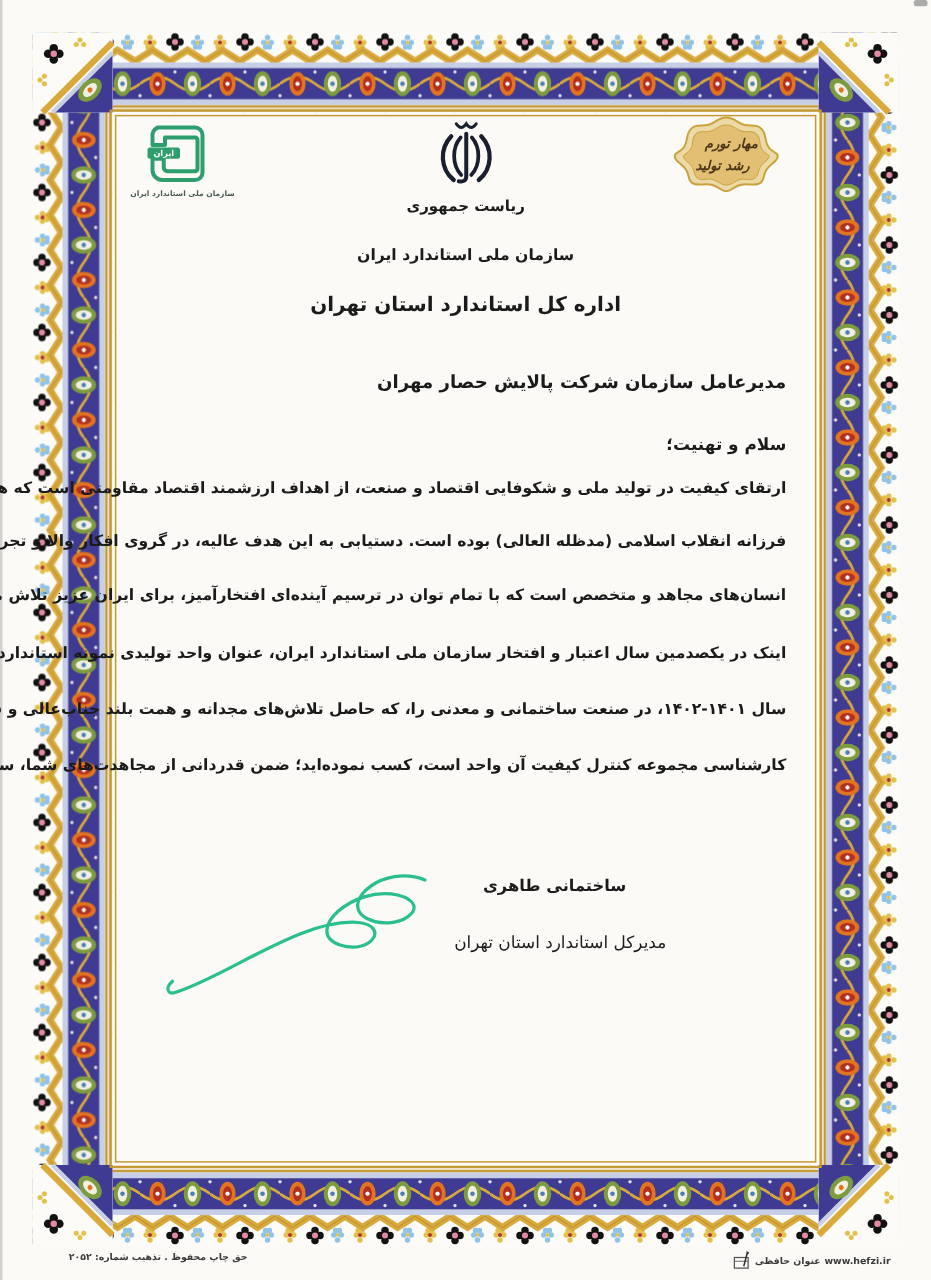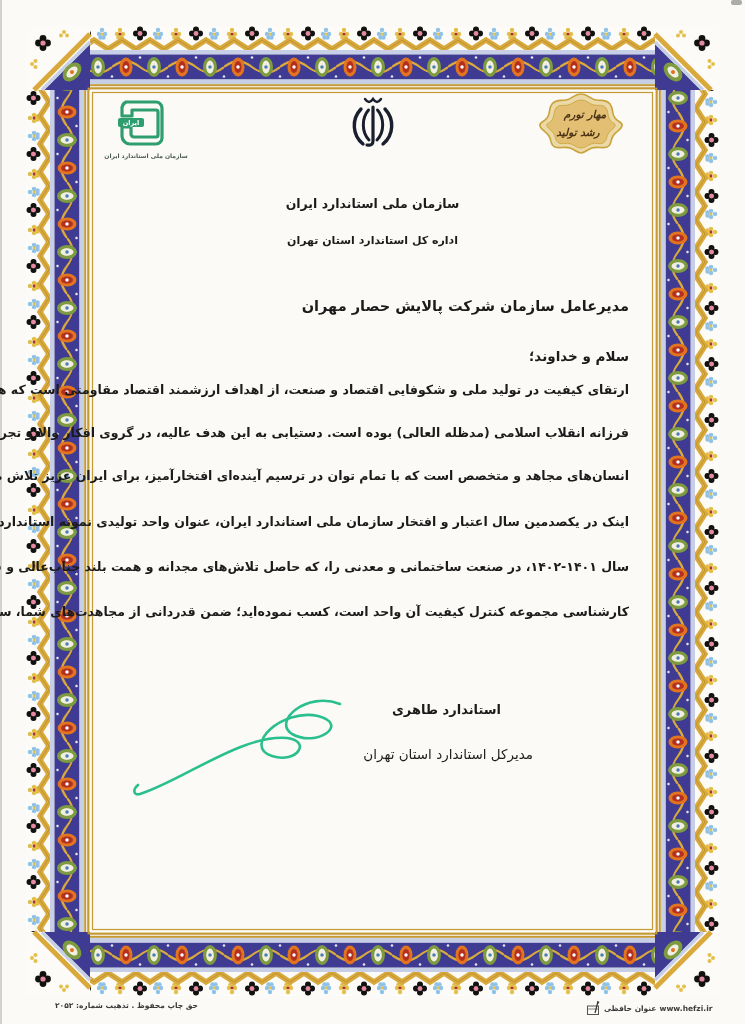--- a/index.html
+++ b/index.html
@@ -10,21 +10,21 @@
   }
   .abs{position:absolute;}
   .border-svg{position:absolute; left:0; top:0; pointer-events:none;}
   .content{
     position:absolute; left:94px; top:94px; width:557px; height:834px;
     background:transparent; direction:rtl;
   }
   .hdr{ position:absolute; left:0; width:100%; text-align:center; font-weight:bold; }
   .hdr1{ top:64px;  font-size:12px; }
   .hdr2{ top:102px; font-size:12.5px; }
-  .hdr3{ top:140px; font-size:11px; }
+  .hdr3{ top:140px; font-size:16px; }
   .caption{ position:absolute; left:6px; top:58px; width:92px; text-align:center;
             font-size:6px; color:#4a5a52; font-weight:bold; }
   .addressee{ position:absolute; right:22px; top:204px; font-size:14.5px; font-weight:bold; white-space:nowrap; }
   .salutation{ position:absolute; right:22px; top:254px; font-size:13.5px; font-weight:bold; }
   .bodyline{ position:absolute; right:22px; left:10px; font-size:12.5px; font-weight:bold;
              text-align:right; white-space:nowrap; overflow:visible; }
   .sig-name{ position:absolute; right:150px; top:608px; font-size:13px; font-weight:bold; }
   .sig-title{ position:absolute; right:118px; top:652px; font-size:13.5px; font-weight:normal; }
   .footer-left{ position:absolute; left:55px; top:1001px; font-size:7.5px; color:#3a3a3a;
                 direction:rtl; font-weight:bold;text-align:center; }
@@ -178,35 +178,36 @@
       </g>
     </svg>
 
     <svg class="abs" style="left:444px; top:-2px;" width="86" height="62" viewBox="0 0 86 62">
       <path d="M43 2 C50 2 52 7 58 8 C64 9 68 7 72 12 C76 17 73 21 77 26 C81 31 85 30 84 34 C83 38 78 39 75 44 C72 49 74 53 69 55 C64 57 60 54 54 56 C48 58 47 61 43 61 C39 61 38 58 32 56 C26 54 22 57 17 55 C12 53 14 49 11 44 C8 39 3 38 2 34 C1 30 5 31 9 26 C13 21 10 17 14 12 C18 7 22 9 28 8 C34 7 36 2 43 2 Z" fill="#ecd9a8" stroke="#c9a23a" stroke-width="1.6"></path>
       <path d="M43 8 C49 8 51 12 56 13 C61 14 65 12 68 16 C71 20 69 24 72 28 C75 32 78 31 77 34 C76 37 72 38 70 42 C68 46 69 49 65 51 C61 53 58 50 53 52 C48 54 47 56 43 56 C39 56 38 54 33 52 C28 50 25 53 21 51 C17 49 18 46 16 42 C14 38 10 37 9 34 C8 31 11 32 14 28 C17 24 15 20 18 16 C21 12 25 14 30 13 C35 12 37 8 43 8 Z" fill="#e2bf72" stroke="#c9a23a" stroke-width="0.8"></path>
       <text x="47" y="26" text-anchor="middle" font-size="10.5" font-weight="bold" font-style="italic" fill="#4a3317">مهار تورم</text>
       <text x="40" y="44" text-anchor="middle" font-size="10.5" font-weight="bold" font-style="italic" fill="#4a3317">رشد تولید</text>
     </svg>
 
+    <div class="hdr hdr1">ریاست جمهوری</div>
     <div class="hdr hdr2">سازمان ملی استاندارد ایران</div>
     <div class="hdr hdr3">اداره کل استاندارد استان تهران</div>
 
     <div class="addressee">مدیرعامل سازمان شرکت پالایش حصار مهران</div>
-    <div class="salutation">سلام و خداوند؛</div>
+    <div class="salutation">سلام و تهنیت؛</div>
 
     <div class="bodyline" style="top:288px;">ارتقای کیفیت در تولید ملی و شکوفایی اقتصاد و صنعت، از اهداف ارزشمند اقتصاد مقاومتی است که همواره مورد تأکید رهبر</div>
     <div class="bodyline" style="top:331px;">فرزانه انقلاب اسلامی (مدظله العالی) بوده است. دستیابی به این هدف عالیه، در گروی افکار والا و تجربیات گران‌سنگ</div>
     <div class="bodyline" style="top:374px;">انسان‌های مجاهد و متخصص است که با تمام توان در ترسیم آینده‌ای افتخارآمیز، برای ایران عزیز تلاش می‌کنند.</div>
 
     <div class="bodyline" style="top:420px;">اینک در یکصدمین سال اعتبار و افتخار سازمان ملی استاندارد ایران، عنوان واحد تولیدی نمونه استاندارد استان تهران در</div>
     <div class="bodyline" style="top:465px;">سال ۱۴۰۱-۱۴۰۲، در صنعت ساختمانی و معدنی را، که حاصل تلاش‌های مجدانه و همت بلند جناب‌عالی و فعالیت‌های</div>
     <div class="bodyline" style="top:510px;">کارشناسی مجموعه کنترل کیفیت آن واحد است، کسب نموده‌اید؛ ضمن قدردانی از مجاهدت‌های شما، سربلندی و موفقیت</div>
 
-    <div class="sig-name">استاندارد طاهری</div>
+    <div class="sig-name">ساختمانی طاهری</div>
     <div class="sig-title">مدیرکل استاندارد استان تهران</div>
     <svg class="abs" style="left:28px; top:592px;" width="242" height="122" viewBox="0 0 242 122">
       <path d="M218 18 C185 5 150 35 170 48 C195 62 228 38 196 30 C160 22 120 60 150 70 C175 78 190 55 165 52 C120 48 60 95 18 108 C12 110 10 104 16 99" fill="none" stroke="#2abf8f" stroke-width="2.6" stroke-linecap="round"></path>
     </svg>
   </div>
 
   <div class="footer-left">حق چاپ محفوظ . تذهیب شماره: ۲۰۵۲</div>
   <div class="footer-right">
     <span style="direction:ltr;">www.hefzi.ir</span>
     <span>عنوان حافظی</span>

